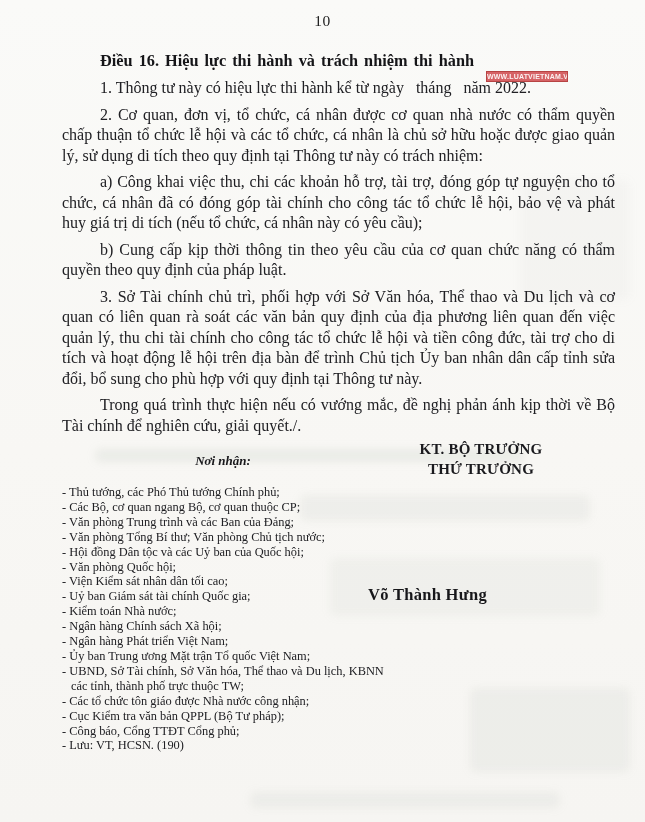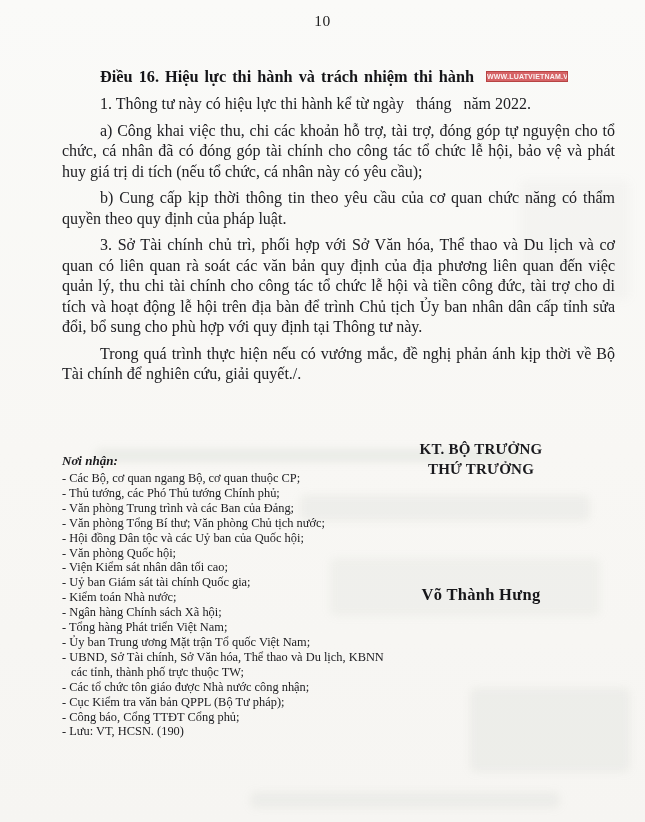--- a/index.html
+++ b/index.html
@@ -10,21 +10,21 @@
     background:linear-gradient(180deg,#fafaf8 0%,#f8f7f4 55%,#f6f5f2 100%);
     overflow:hidden;
     font-family:"Liberation Serif","DejaVu Serif",serif;
     color:#1e1e22;
   }
   .page-number{
     position:absolute;top:12px;left:0;width:100%;
     text-align:center;font-size:15.5px;letter-spacing:.5px;color:#222;
   }
   .body-text{
-    position:absolute;left:62px;top:0;width:553px;margin-top:16px;
+    position:absolute;left:62px;top:0;width:553px;
   }
   .heading{
     margin:50px 0 0 0;
     padding-left:38px;
     font-size:16.3px;font-weight:bold;color:#151518;
     line-height:22px;
     word-spacing:2px;
   }
   .para{
     margin:6px 0 0 0;
@@ -48,30 +48,29 @@
     opacity:.92;
   }
   .sig-head{
     position:absolute;left:368px;top:440px;width:226px;
     text-align:center;
     font-size:15px;font-weight:bold;line-height:19.5px;
     color:#1a1a1e;letter-spacing:.2px;
   }
   .signer{
     position:absolute;left:368px;top:585px;width:226px;
-    text-align:center;
     font-size:16.5px;font-weight:bold;color:#17171a;
     letter-spacing:.3px;
   }
   .recipients{
     position:absolute;left:62px;top:453px;width:322px;
   }
   .recipients-label{
     font-size:13px;font-weight:bold;font-style:italic;
-    margin-bottom:2px;color:#19191c;
+    margin-bottom:16px;color:#19191c;text-align:center;
   }
   .nn-item{
     font-size:12.4px;line-height:14.9px;color:#202024;
     padding-left:9px;text-indent:-9px; 
   }
   
   .smudge{position:absolute;filter:blur(4px);border-radius:6px;pointer-events:none;}
   .s1{left:95px;top:449px;width:430px;height:13px;background:rgba(158,168,158,.14);}
   .s2{left:300px;top:495px;width:290px;height:26px;background:rgba(158,168,158,.10);}
   .s3{left:330px;top:558px;width:270px;height:58px;background:rgba(158,168,158,.08);}
@@ -89,49 +88,50 @@
   <div class="smudge s3"></div>
   <div class="smudge s4"></div>
   <div class="smudge s5"></div>
   <div class="smudge s6"></div>
 
   <div class="page-number">10</div>
 
   <div class="body-text">
     <h2 class="heading">Điều 16. Hiệu lực thi hành và trách nhiệm thi hành</h2>
     <p class="para">1. Thông tư này có hiệu lực thi hành kể từ ngày&nbsp;&nbsp;&nbsp;tháng&nbsp;&nbsp;&nbsp;năm 2022.</p>
+    <p class="para">2. Cơ quan, đơn vị, tổ chức, cá nhân được cơ quan nhà nước có thẩm quyền chấp thuận tổ chức lễ hội và các tổ chức, cá nhân là chủ sở hữu hoặc được giao quản lý, sử dụng di tích theo quy định tại Thông tư này có trách nhiệm:</p>
     <p class="para">a) Công khai việc thu, chi các khoản hỗ trợ, tài trợ, đóng góp tự nguyện cho tổ chức, cá nhân đã có đóng góp tài chính cho công tác tổ chức lễ hội, bảo vệ và phát huy giá trị di tích (nếu tổ chức, cá nhân này có yêu cầu);</p>
     <p class="para">b) Cung cấp kịp thời thông tin theo yêu cầu của cơ quan chức năng có thẩm quyền theo quy định của pháp luật.</p>
     <p class="para">3. Sở Tài chính chủ trì, phối hợp với Sở Văn hóa, Thể thao và Du lịch và cơ quan có liên quan rà soát các văn bản quy định của địa phương liên quan đến việc quản lý, thu chi tài chính cho công tác tổ chức lễ hội và tiền công đức, tài trợ cho di tích và hoạt động lễ hội trên địa bàn để trình Chủ tịch Ủy ban nhân dân cấp tỉnh sửa đổi, bổ sung cho phù hợp với quy định tại Thông tư này.</p>
     <p class="para">Trong quá trình thực hiện nếu có vướng mắc, đề nghị phản ánh kịp thời về Bộ Tài chính để nghiên cứu, giải quyết./.</p>
   </div>
 
   <div class="watermark">www.luatvietnam.vn</div>
 
   <div class="sig-head">
     <div>KT. BỘ TRƯỞNG</div>
     <div>THỨ TRƯỞNG</div>
   </div>
 
   <div class="signer">Võ Thành Hưng</div>
 
   <div class="recipients">
     <div class="recipients-label">Nơi nhận:</div>
     <div class="recipients-list">
+        <div class="nn-item">- Thủ tướng, các Phó Thủ tướng Chính phủ;</div>
         <div class="nn-item">- Các Bộ, cơ quan ngang Bộ, cơ quan thuộc CP;</div>
-        <div class="nn-item">- Thủ tướng, các Phó Thủ tướng Chính phủ;</div>
         <div class="nn-item">- Văn phòng Trung trình và các Ban của Đảng;</div>
         <div class="nn-item">- Văn phòng Tổng Bí thư; Văn phòng Chủ tịch nước;</div>
         <div class="nn-item">- Hội đồng Dân tộc và các Uỷ ban của Quốc hội;</div>
         <div class="nn-item">- Văn phòng Quốc hội;</div>
         <div class="nn-item">- Viện Kiểm sát nhân dân tối cao;</div>
         <div class="nn-item">- Uỷ ban Giám sát tài chính Quốc gia;</div>
         <div class="nn-item">- Kiểm toán Nhà nước;</div>
         <div class="nn-item">- Ngân hàng Chính sách Xã hội;</div>
-        <div class="nn-item">- Tổng hàng Phát triển Việt Nam;</div>
+        <div class="nn-item">- Ngân hàng Phát triển Việt Nam;</div>
         <div class="nn-item">- Ủy ban Trung ương Mặt trận Tổ quốc Việt Nam;</div>
         <div class="nn-item">- UBND, Sở Tài chính, Sở Văn hóa, Thể thao và Du lịch, KBNN các tỉnh, thành phố trực thuộc TW;</div>
         <div class="nn-item">- Các tổ chức tôn giáo được Nhà nước công nhận;</div>
         <div class="nn-item">- Cục Kiểm tra văn bản QPPL (Bộ Tư pháp);</div>
         <div class="nn-item">- Công báo, Cổng TTĐT Cổng phủ;</div>
         <div class="nn-item">- Lưu: VT, HCSN. (190)</div>
       </div>
   </div>
 
 </div>

